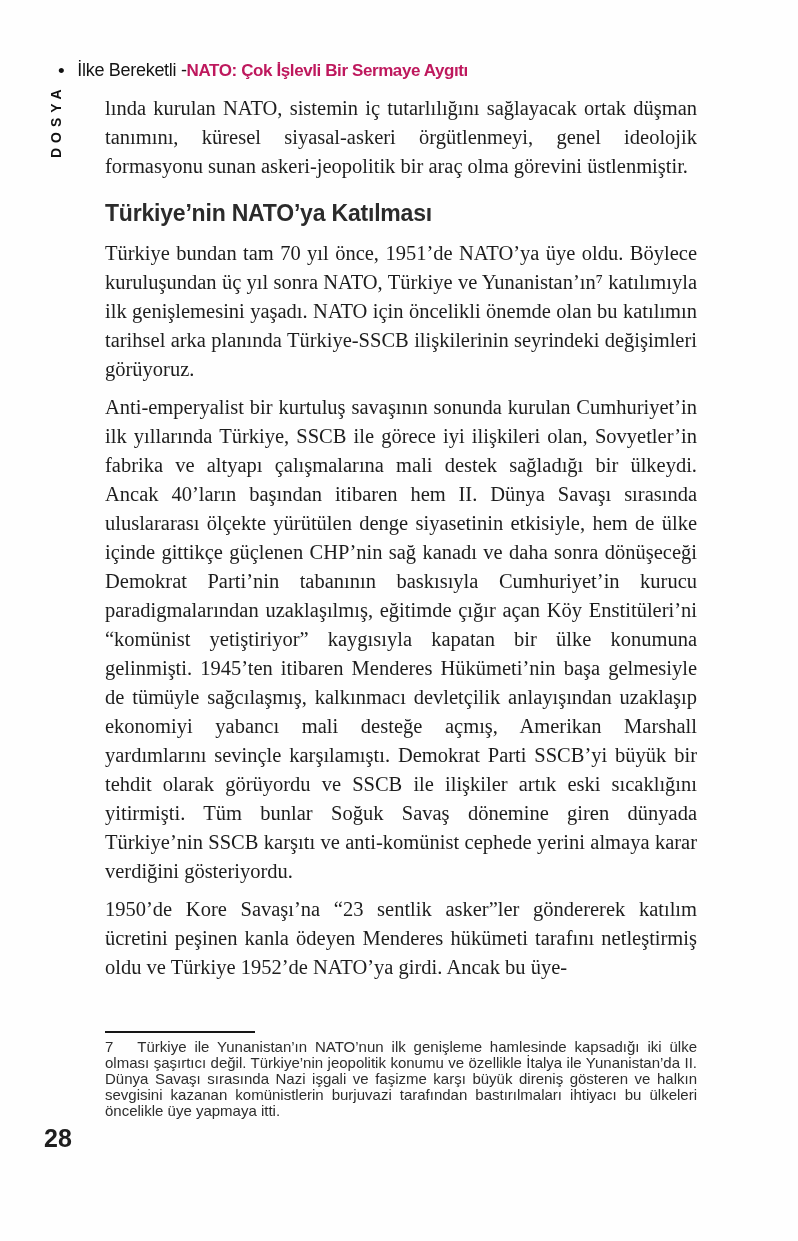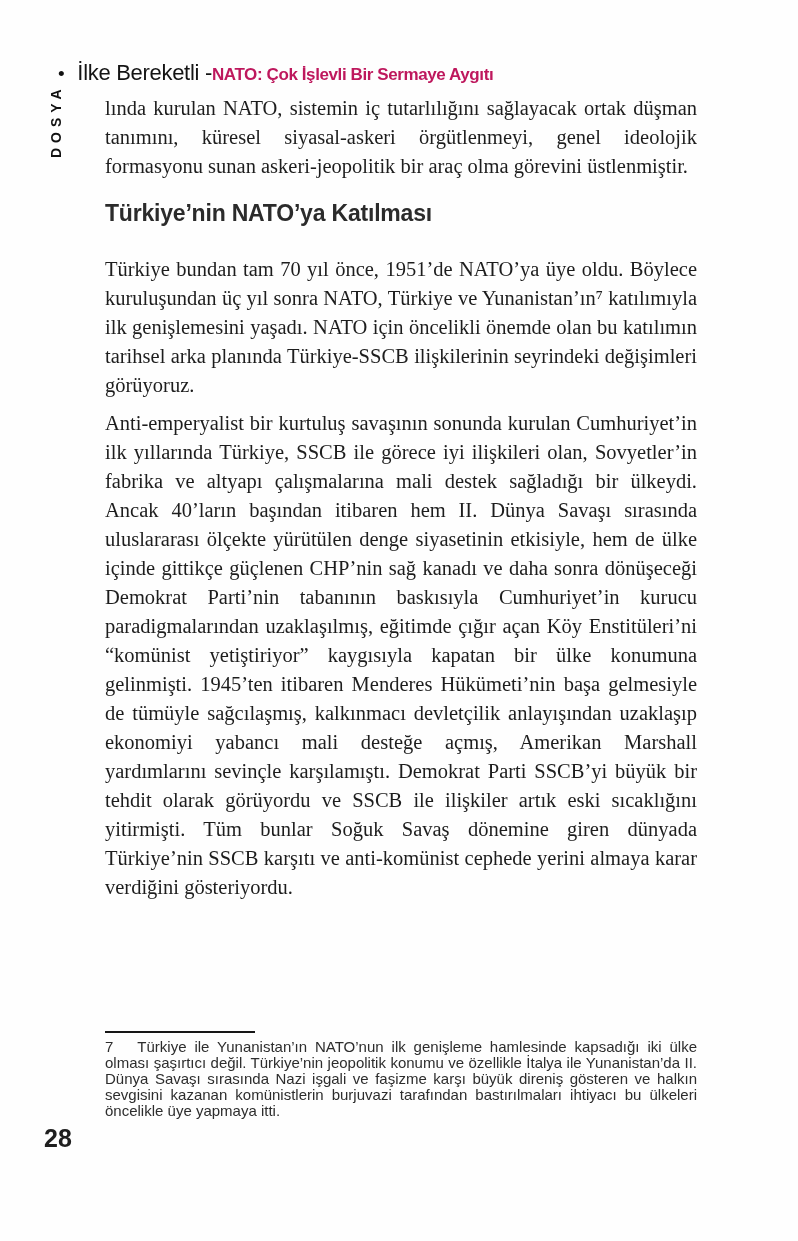--- a/index.html
+++ b/index.html
@@ -26,21 +26,21 @@
     letter-spacing: -0.3px;
   }
   .header .bullet {
     font-size: 19px;
     line-height: 19px;
     margin-right: 13px;
     align-self: center;
     color: #111;
   }
   .header .author {
-    font-size: 22px;
+    font-size: 18px;
     font-weight: 400;
     color: #141414;
   }
   .header .title {
     font-size: 17px;
     font-weight: 700;
     color: #be185d;
     letter-spacing: -0.4px;
   }
 
@@ -71,21 +71,21 @@
     color: #1d1d1d;
   }
   #col p { margin: 0 0 9px 0; }
   #col h2 {
     font-family: "Liberation Sans", sans-serif;
     font-size: 23px;
     font-weight: 700;
     letter-spacing: -0.2px;
     color: #2b2b2b;
     text-align: left;
-    margin: 18px 0 27px 0;
+    margin: 18px 0 11px 0;
   }
 
   
   .footnote-sep {
     position: absolute;
     left: 105px;
     top: 1031px;
     width: 150px;
     border-top: 2px solid #161616;
   }
@@ -125,20 +125,21 @@
   </div>
 
   <div class="dosya">DOSYA</div>
 
   <div id="col">
     <p>lında kurulan NATO, sistemin iç tutarlılığını sağlayacak ortak düşman tanımını, küresel siyasal-askeri örgütlenmeyi, genel ideolojik formasyonu sunan askeri-jeopolitik bir araç olma görevini üstlenmiştir.</p>
     <h2>Türkiye’nin NATO’ya Katılması</h2>
     <div id="paragraphs">
         <p>Türkiye bundan tam 70 yıl önce, 1951’de NATO’ya üye oldu. Böylece kuruluşundan üç yıl sonra NATO, Türkiye ve Yunanistan’ın⁷ katılımıyla ilk genişlemesini yaşadı. NATO için öncelikli önemde olan bu katılımın tarihsel arka planında Türkiye-SSCB ilişkilerinin seyrindeki değişimleri görüyoruz.</p>
         <p>Anti-emperyalist bir kurtuluş savaşının sonunda kurulan Cumhuriyet’in ilk yıllarında Türkiye, SSCB ile görece iyi ilişkileri olan, Sovyetler’in fabrika ve altyapı çalışmalarına mali destek sağladığı bir ülkeydi. Ancak 40’ların başından itibaren hem II. Dünya Savaşı sırasında uluslararası ölçekte yürütülen denge siyasetinin etkisiyle, hem de ülke içinde gittikçe güçlenen CHP’nin sağ kanadı ve daha sonra dönüşeceği Demokrat Parti’nin tabanının baskısıyla Cumhuriyet’in kurucu paradigmalarından uzaklaşılmış, eğitimde çığır açan Köy Enstitüleri’ni “komünist yetiştiriyor” kaygısıyla kapatan bir ülke konumuna gelinmişti. 1945’ten itibaren Menderes Hükümeti’nin başa gelmesiyle de tümüyle sağcılaşmış, kalkınmacı devletçilik anlayışından uzaklaşıp ekonomiyi yabancı mali desteğe açmış, Amerikan Marshall yardımlarını sevinçle karşılamıştı. Demokrat Parti SSCB’yi büyük bir tehdit olarak görüyordu ve SSCB ile ilişkiler artık eski sıcaklığını yitirmişti. Tüm bunlar Soğuk Savaş dönemine giren dünyada Türkiye’nin SSCB karşıtı ve anti-komünist cephede yerini almaya karar verdiğini gösteriyordu.</p>
+        <p>1950’de Kore Savaşı’na “23 sentlik asker”ler göndererek katılım ücretini peşinen kanla ödeyen Menderes hükümeti tarafını netleştirmiş oldu ve Türkiye 1952’de NATO’ya girdi. Ancak bu üye-</p>
       </div>
   </div>
 
   <div class="footnote-sep"></div>
 
   <div class="footnote">
     <span class="fn-num">7</span><span>Türkiye ile Yunanistan’ın NATO’nun ilk genişleme hamlesinde kapsadığı iki ülke olması şaşırtıcı değil. Türkiye’nin jeopolitik konumu ve özellikle İtalya ile Yunanistan’da II. Dünya Savaşı sırasında Nazi işgali ve faşizme karşı büyük direniş gösteren ve halkın sevgisini kazanan komünistlerin burjuvazi tarafından bastırılmaları ihtiyacı bu ülkeleri öncelikle üye yapmaya itti.</span>
   </div>
 
   <div class="page-number">28</div>

